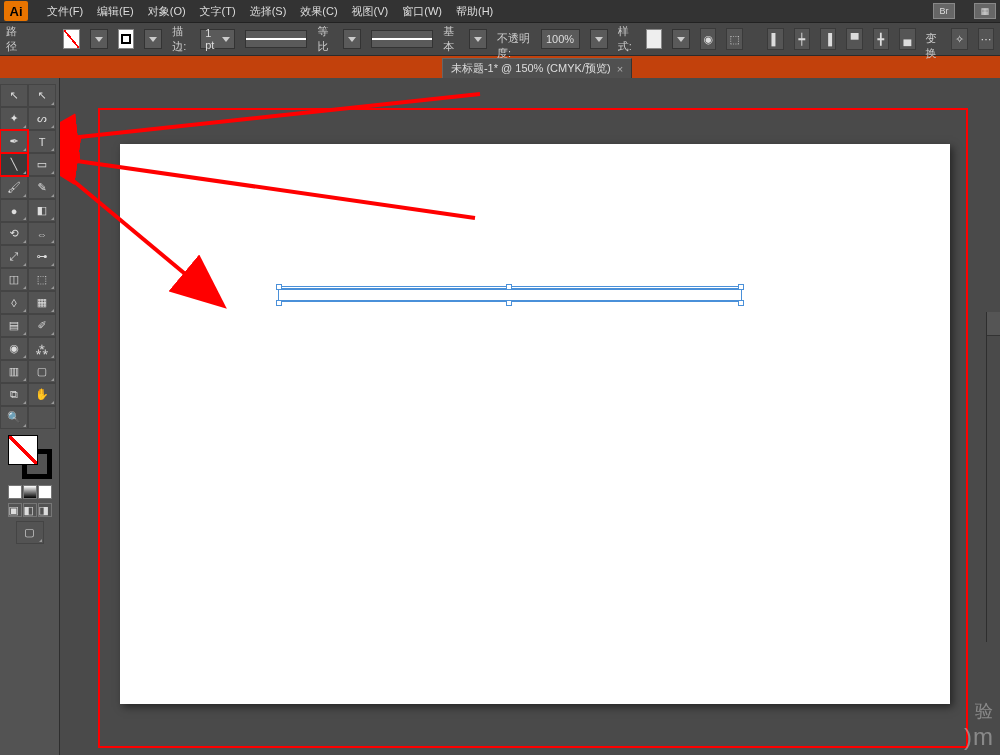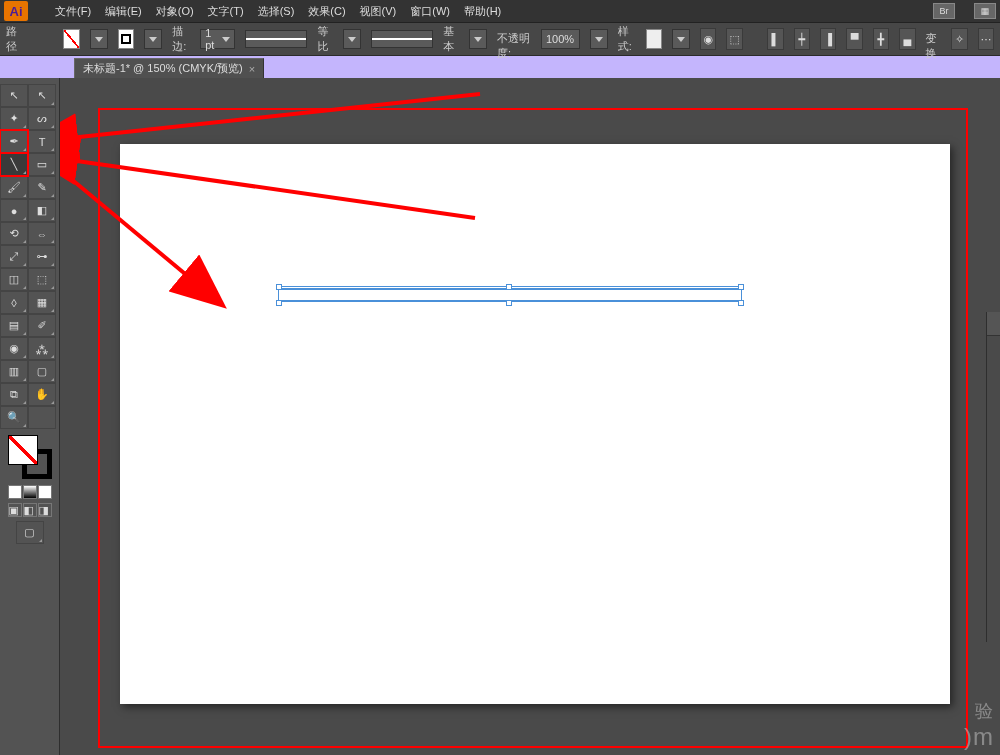--- a/index.html
+++ b/index.html
@@ -1,36 +1,36 @@
 <!DOCTYPE html>
 <html><head>
 <meta charset="utf-8">
 <style>
   * { box-sizing: border-box; margin: 0; padding: 0; user-select: none; }
   html, body { width: 1000px; height: 755px; overflow: hidden; background: #4a4a4a; font-family: "Microsoft YaHei", Arial, sans-serif; font-size: 11px; color: #ddd; }
   .menubar { height: 23px; background: #333; display: flex; align-items: center; padding: 0 4px; border-bottom: 1px solid #222; }
-  .menubar .logo { width: 24px; height: 20px; background: #e87400; color: #4c1d95; font-weight: bold; font-size: 13px; display: flex; align-items: center; justify-content: center; border-radius: 2px; margin-right: 20px; }
+  .menubar .logo { width: 24px; height: 20px; background: #e87400; color: #000000; font-weight: bold; font-size: 13px; display: flex; align-items: center; justify-content: center; border-radius: 2px; margin-right: 12px; }
   .menubar .mitem { padding: 0 7px; cursor: default; }
   .menubar .mr { margin-left: auto; display: flex; gap: 19px; }
   .menubar .mr .box { width: 22px; height: 16px; background: #666; border: 1px solid #888; font-size: 9px; display:flex;align-items:center;justify-content:center;}
   .controlbar { height: 33px; background: #474747; border-bottom: 1px solid #2b2b2b; display: flex; align-items: center; padding: 0 6px; gap: 10px; }
   .controlbar .lbl { color: #ccc; }
   .swatch-no { width: 22px; height: 20px; background: #fff; position: relative; border:1px solid #888;}
   .swatch-no::after { content:""; position:absolute; left:0; top:0; width:100%; height:100%; background: linear-gradient(to top right, transparent 46%, red 46%, red 54%, transparent 54%); }
   .swatch-reg { width:22px;height:20px;border:1px solid #888;background:#fff;display:flex;align-items:center;justify-content:center;}
   .swatch-reg .inner{width:10px;height:10px;border:2px solid #000;}
   .dd { display:flex;align-items:center;background:#5a5a5a;border:1px solid #333;height:20px;}
   .dd span{padding:0 4px;}
   .dd .arrow{border-left:4px solid transparent;border-right:4px solid transparent;border-top:5px solid #ccc;margin:0 4px;}
   .numinp{width:50px;height:20px;background:#5a5a5a;border:1px solid #333;color:#ddd;padding:0 4px;font-size:11px;display:flex;align-items:center;}
   .profile{height:18px;width:80px;background:#5a5a5a;border:1px solid #333;display:flex;align-items:center;justify-content:center;}
   .profile .line{width:60px;border-top:2px solid #fff;}
   .orange{color:#e8a14a;margin-top:13px;}
   .icbtn{width:22px;height:22px;background:#555;border:1px solid #3a3a3a;display:flex;align-items:center;justify-content:center;font-size:11px;}
-  .tabbar{height:22px;background:#c4b5fd;display:flex;align-items:flex-end;padding-left:74px;}
+  .tabbar{height:22px;background:#c2410c;display:flex;align-items:flex-end;padding-left:74px;justify-content:center;}
   .tabbar .tab{height:20px;background:#505050;padding:0 8px;display:flex;align-items:center;gap:6px;border-top:1px solid #666;border-left:1px solid #666;border-right:1px solid #333;}
   .tabbar .tab .x{cursor:pointer;color:#aaa;}
   .main{position:relative;height:calc(755px - 23px - 33px - 22px);}
   .toolbox{position:absolute;left:0;top:0;width:60px;background:#535353;border-right:1px solid #2e2e2e;height:100%;}
   .toolbox .row{display:flex;}
   .toolbox .tool{width:28px;height:23px;border:1px solid #444;background:#535353;display:flex;align-items:center;justify-content:center;position:relative;}
   .toolbox .tool.sel{background:#3a3a3a;}
   .toolbox .tool.hi{outline:2px solid #ff0000;outline-offset:-1px;z-index:2;}
   .toolbox .tool .tri{position:absolute;right:1px;bottom:1px;border-left:3px solid transparent;border-bottom:3px solid #999;}
   .fillstroke{position:relative;width:44px;height:44px;margin:6px auto;}

